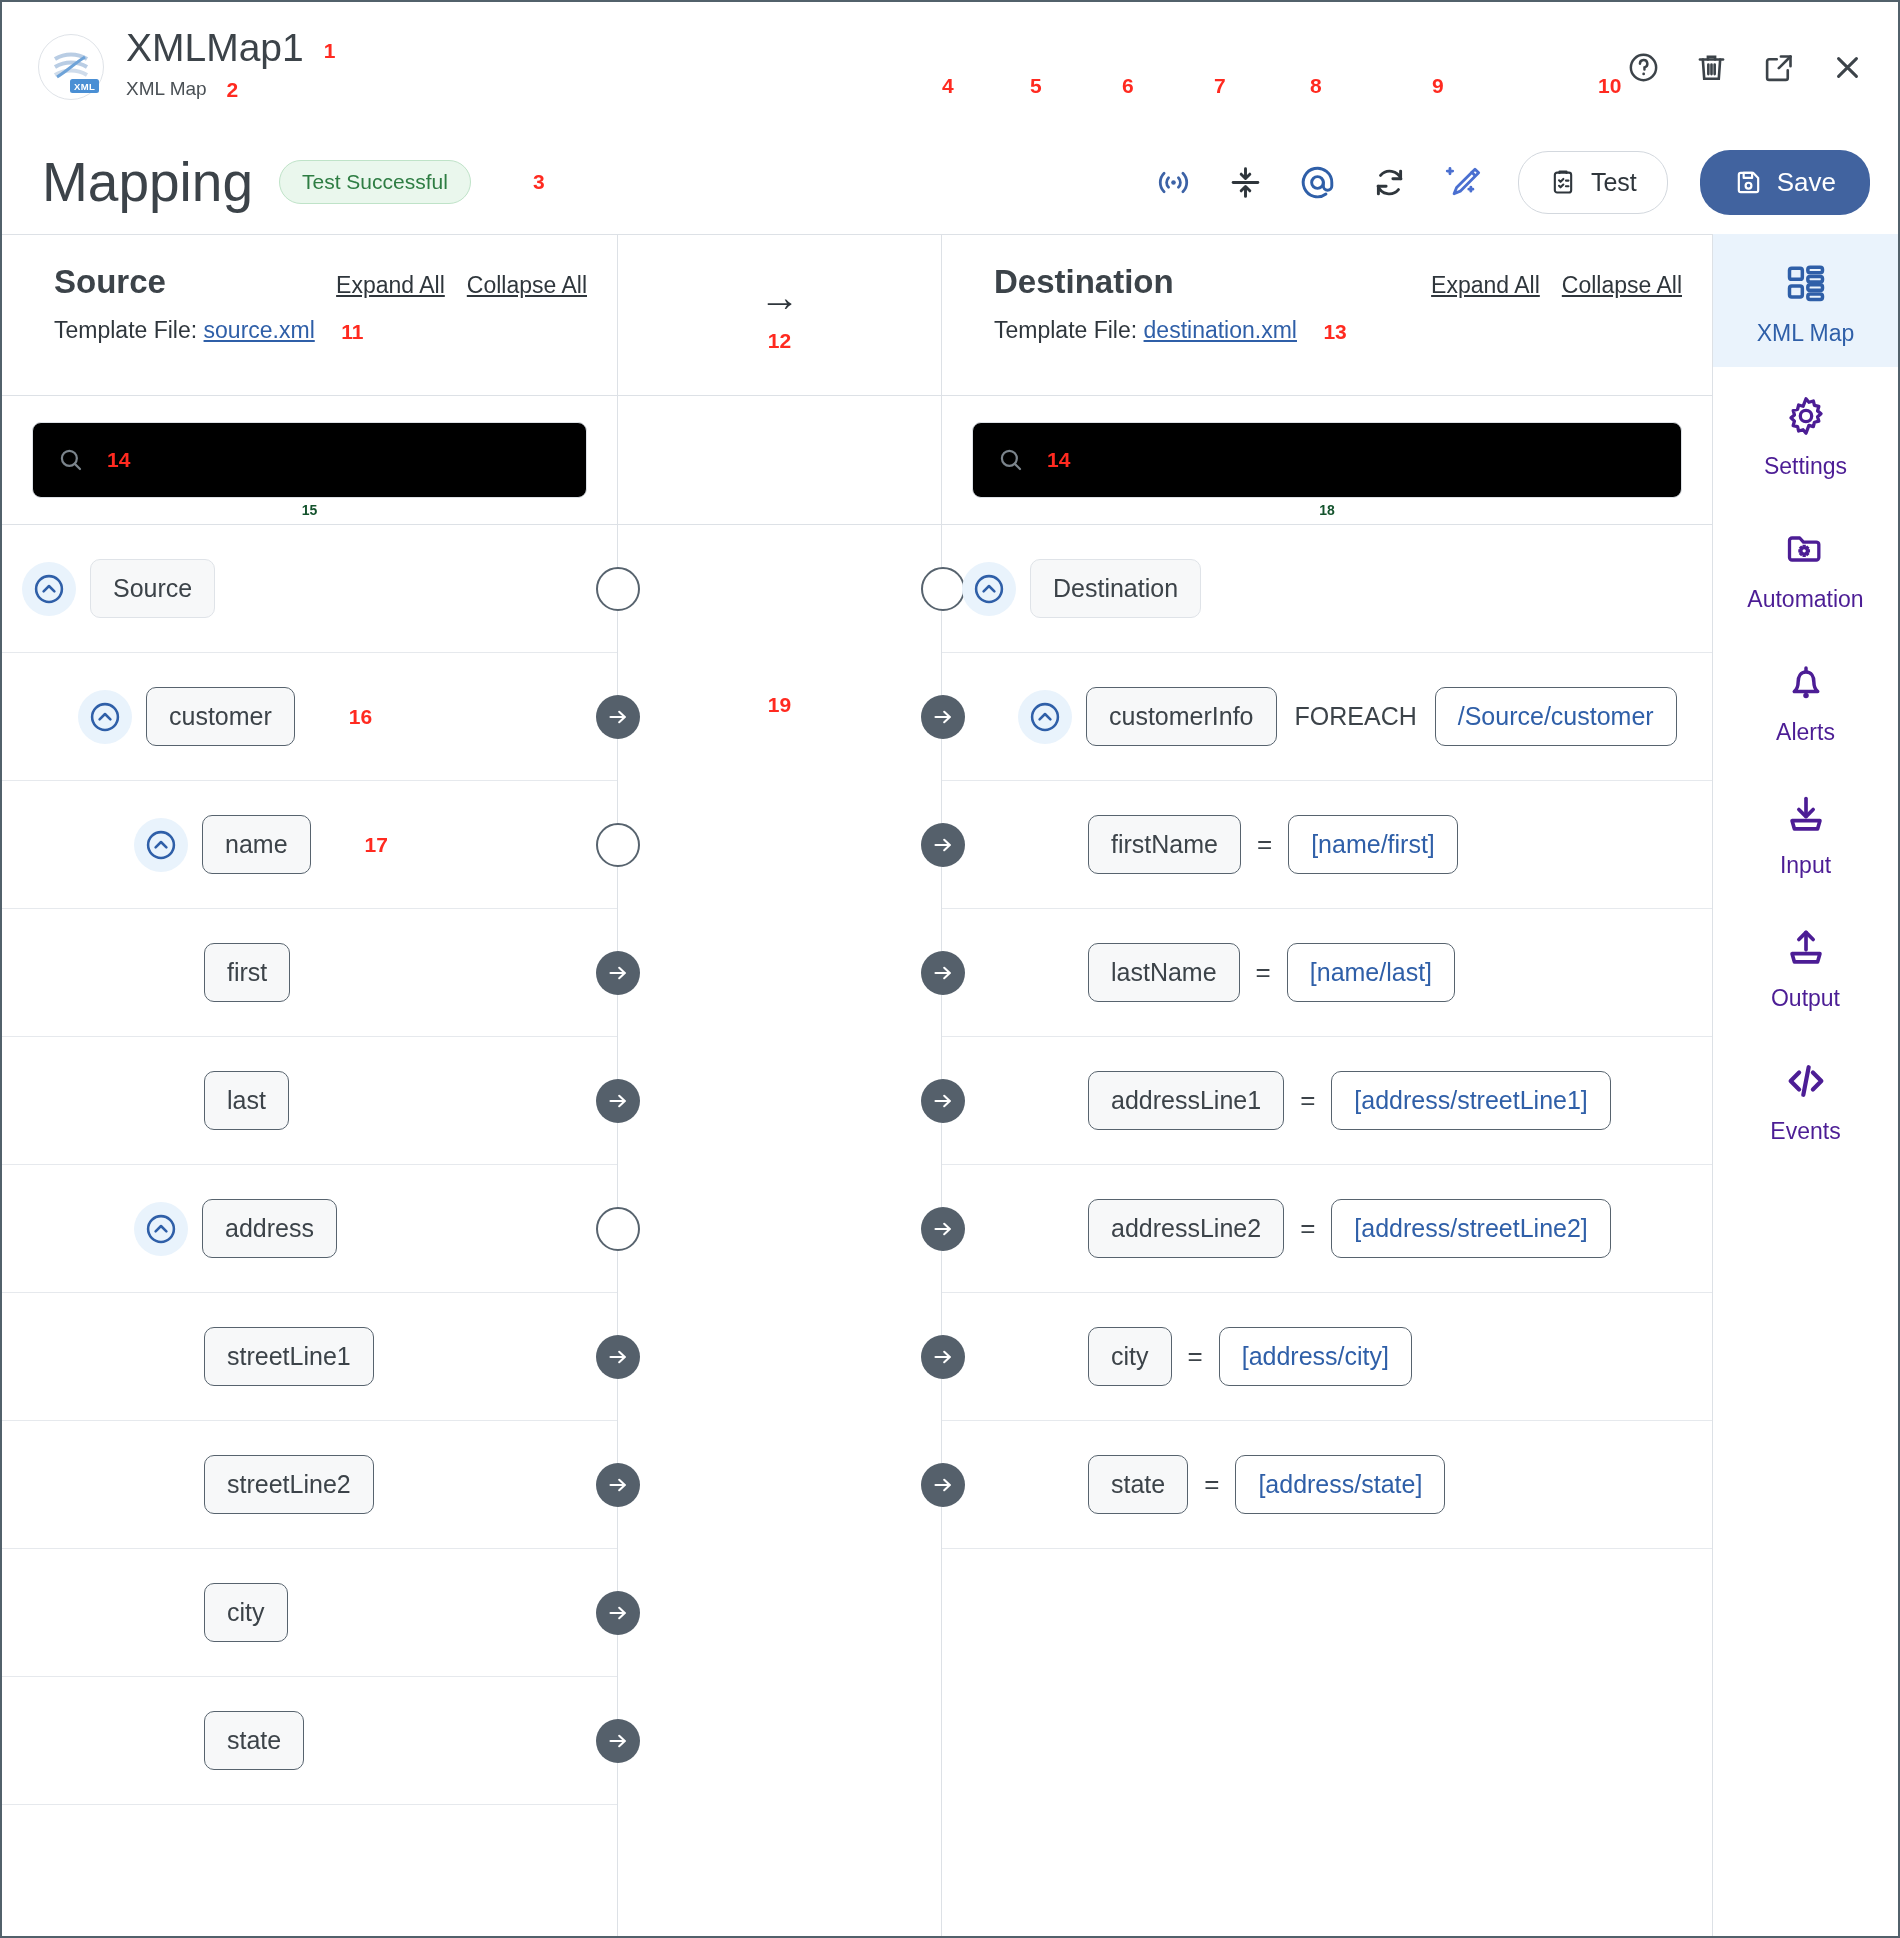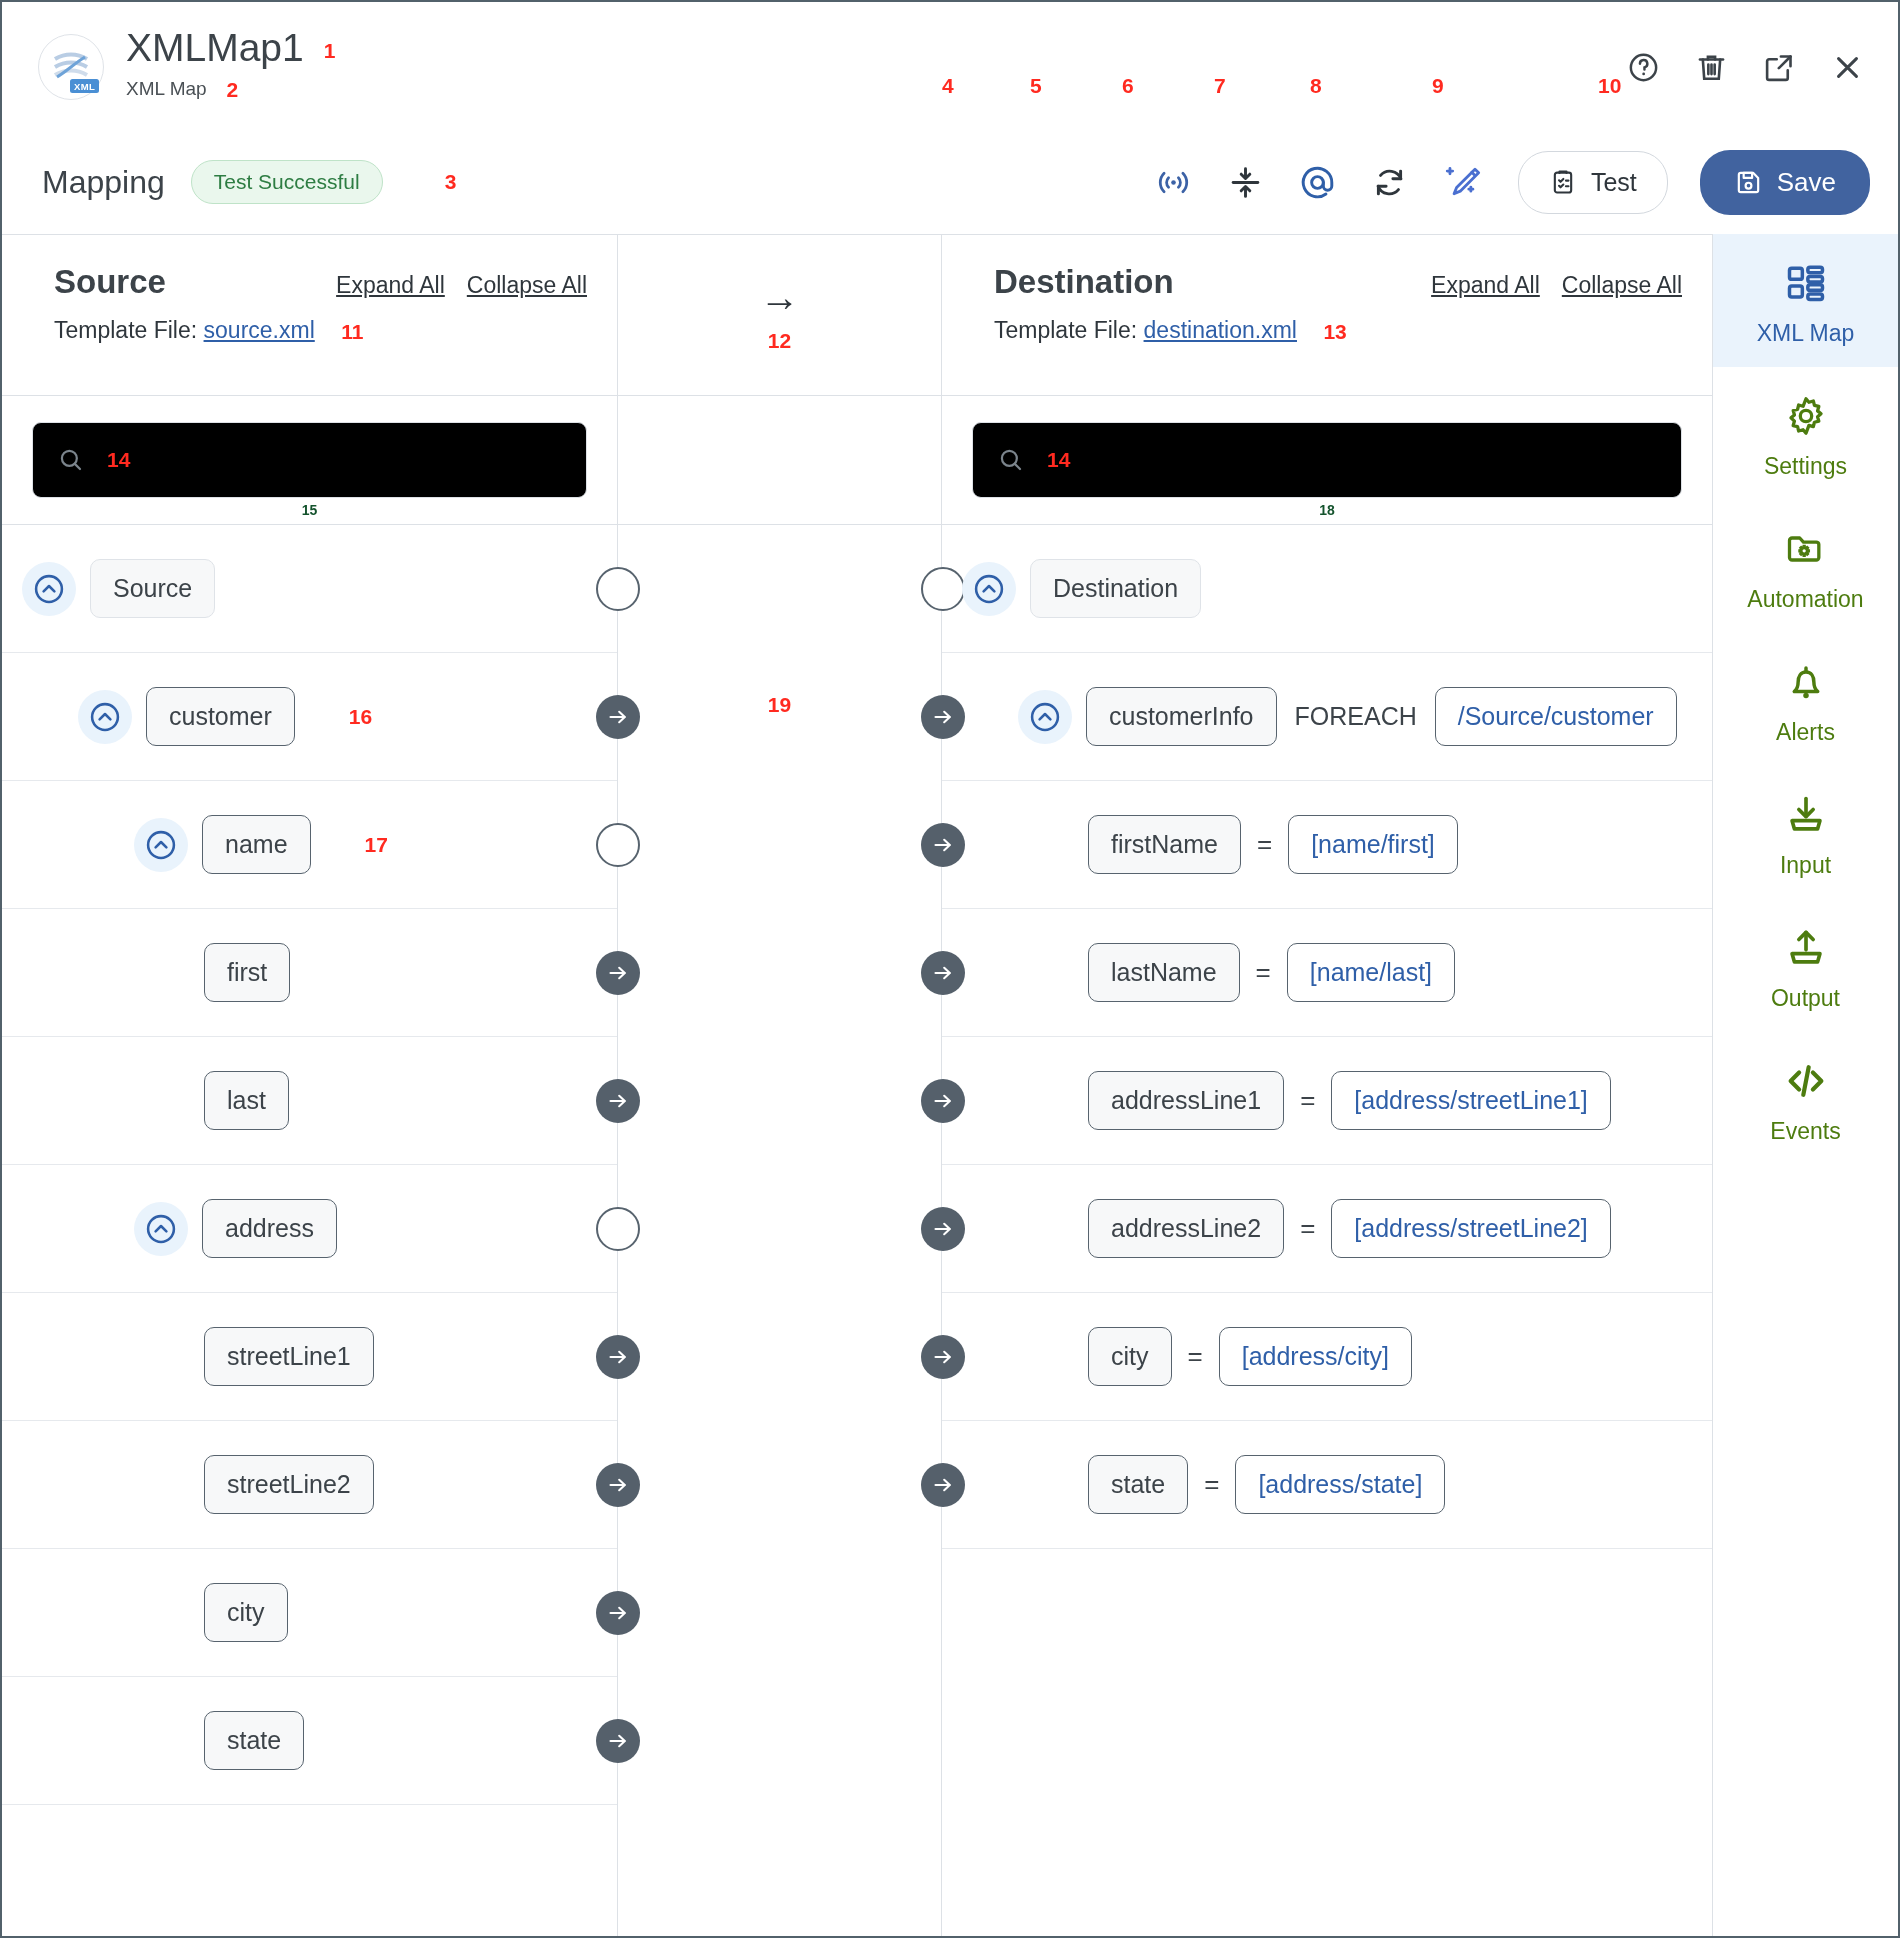--- a/index.html
+++ b/index.html
@@ -50,21 +50,21 @@
   .ticon { width: 34px; height: 34px; color: #3c4349; cursor: pointer;
            display: flex; align-items: center; justify-content: center; }
   .ticon svg { display: block; }
 
   
   .mapping-bar {
     display: flex; align-items: center;
     padding: 0 28px 0 40px;
     height: 104px; position: relative;
   }
-  .mapping-title { font-size: 32px; color: #3c4349; font-weight: 400; }
+  .mapping-title { font-size: 55px; color: #3c4349; font-weight: 400; }
   .badge {
     margin-left: 26px; background: #eaf7ed; border: 1px solid #bfe3c8;
     color: #2e7d43; font-size: 21px; padding: 9px 22px; border-radius: 22px;
   }
   .toolbar { margin-left: auto; display: flex; align-items: center; gap: 32px; }
   .tb-icon { width: 40px; height: 40px; display: flex; align-items: center;
              justify-content: center; cursor: pointer; }
   .btn-test {
     display: flex; align-items: center; gap: 14px;
     border: 1.5px solid #d3d8de; border-radius: 30px;
@@ -156,21 +156,21 @@
   .links-svg { position: absolute; inset: 0; pointer-events: none; }
   .mark-abs { position: absolute; font-size: 21px; color: #ff2a20; font-weight: bold; }
 
   
   .sidebar {
     width: 186px; flex: none; border-left: 1px solid #dde1e6;
     display: flex; flex-direction: column;
   }
   .sb-item {
     padding: 22px 6px 20px; text-align: center; cursor: pointer;
-    color: #4d7c0f;
+    color: #4c1d95;
   }
   .sb-item.active { background: #eaf3fc; color: #2f5fa8; }
   .sb-item .sb-ico { height: 54px; display: flex; align-items: center;
                      justify-content: center; }
   .sb-item .sb-lbl { font-size: 23px; margin-top: 10px; }
 </style>
 </head>
 <body>
 
 <div class="window">

